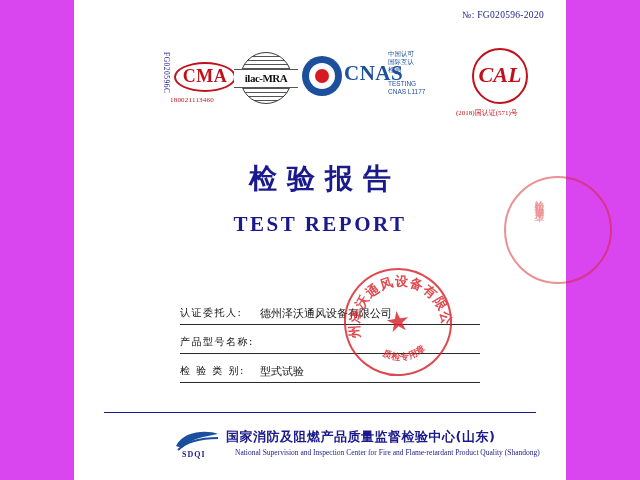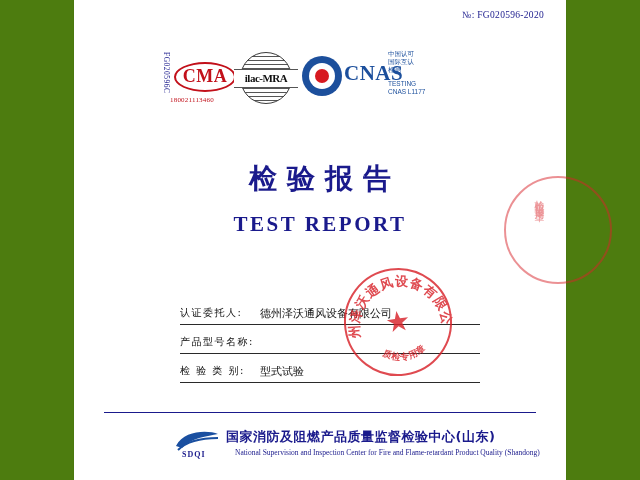--- a/index.html
+++ b/index.html
@@ -10,21 +10,21 @@
     width: 640px;
     height: 480px;
     background: #efeff0;
     font-family: "Liberation Sans", sans-serif;
     overflow: hidden;
   }
   #page {
     position: relative;
     width: 640px;
     height: 480px;
-    background: #4d7c0f;
+    background: #d946ef;
   }
   .sheet {
     position: absolute;
     left: 74px;
     top: 0;
     width: 492px;
     height: 480px;
     background: #ffffff;
     box-shadow: 0 0 1px rgba(0,0,0,0.18);
   }
@@ -474,20 +474,25 @@
           <div class="dot"></div>
         </div>
         <div class="cnas-word">CNAS</div>
         <div class="cnas-cn" style="white-space:pre-line;">中国认可
 国际互认
 检测</div>
         <div class="cnas-sub" style="white-space:pre-line;">TESTING
 CNAS L1177</div>
       </div>
 
+      <div class="cal">
+        <div class="cal-outer"></div>
+        <div class="cal-inner">CAL</div>
+        <div class="cal-note">(2018)国认证(571)号</div>
+      </div>
     </div>
 
     <div class="title-cn">检验报告</div>
     <div class="title-en">TEST REPORT</div>
 
     <div class="stamp-edge">
       <div class="edge-text">检验报告专用章</div>
     </div>
 
     <div class="fields">

